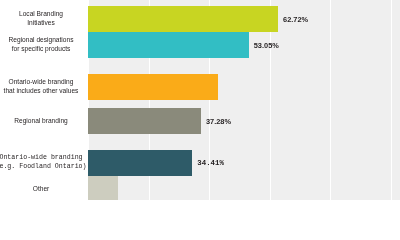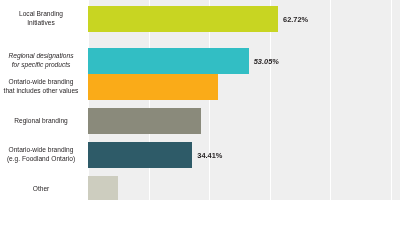--- a/index.html
+++ b/index.html
@@ -101,42 +101,43 @@
 
   <div id="rows">
       <div class="row" style="top: 2px;">
         <div class="cat-label">
           <span>Local Branding</span>
           <span>Initiatives</span>
         </div>
         <div class="bar" style="width: 190.061px; background: rgb(200, 213, 34);"></div>
         <div class="bar-value" style="left: 283.061px;">62.72%</div>
       </div>
-      <div class="row" style="top: 44px; font-style: italic;">
+      <div class="row" style="top: 28px;">
         <div class="cat-label">
           <span>Regional designations</span>
           <span>for specific products</span>
         </div>
         <div class="bar" style="width: 160.758px; background: rgb(50, 190, 196);"></div>
         <div class="bar-value" style="left: 253.758px;">53.05%</div>
       </div>
       <div class="row" style="top: 70px;">
         <div class="cat-label">
           <span>Ontario-wide branding</span>
           <span>that includes other values</span>
         </div>
         <div class="bar" style="width: 130.333px; background: rgb(250, 171, 24);"></div>
       </div>
       <div class="row" style="top: 104px;">
         <div class="cat-label">
           <span>Regional branding</span>
         </div>
         <div class="bar" style="width: 112.97px; background: rgb(138, 138, 123);"></div>
+        <div class="bar-value" style="left: 205.97px;">37.28%</div>
       </div>
-      <div class="row" style="top: 138px;">
+      <div class="row" style="top: 146px; font-family: Liberation Mono, monospace;">
         <div class="cat-label">
           <span>Ontario-wide branding</span>
           <span>(e.g. Foodland Ontario)</span>
         </div>
         <div class="bar" style="width: 104.273px; background: rgb(46, 91, 104);"></div>
         <div class="bar-value" style="left: 197.273px;">34.41%</div>
       </div>
       <div class="row" style="top: 172px;">
         <div class="cat-label">
           <span>Other</span>

